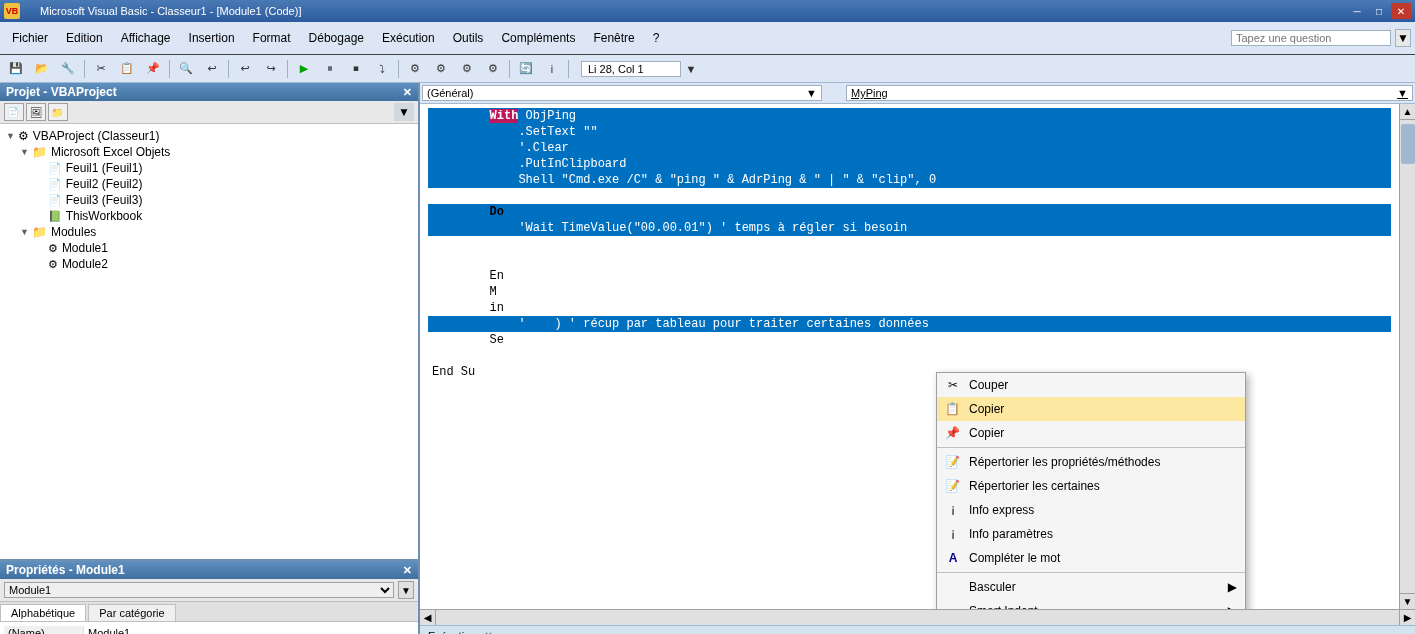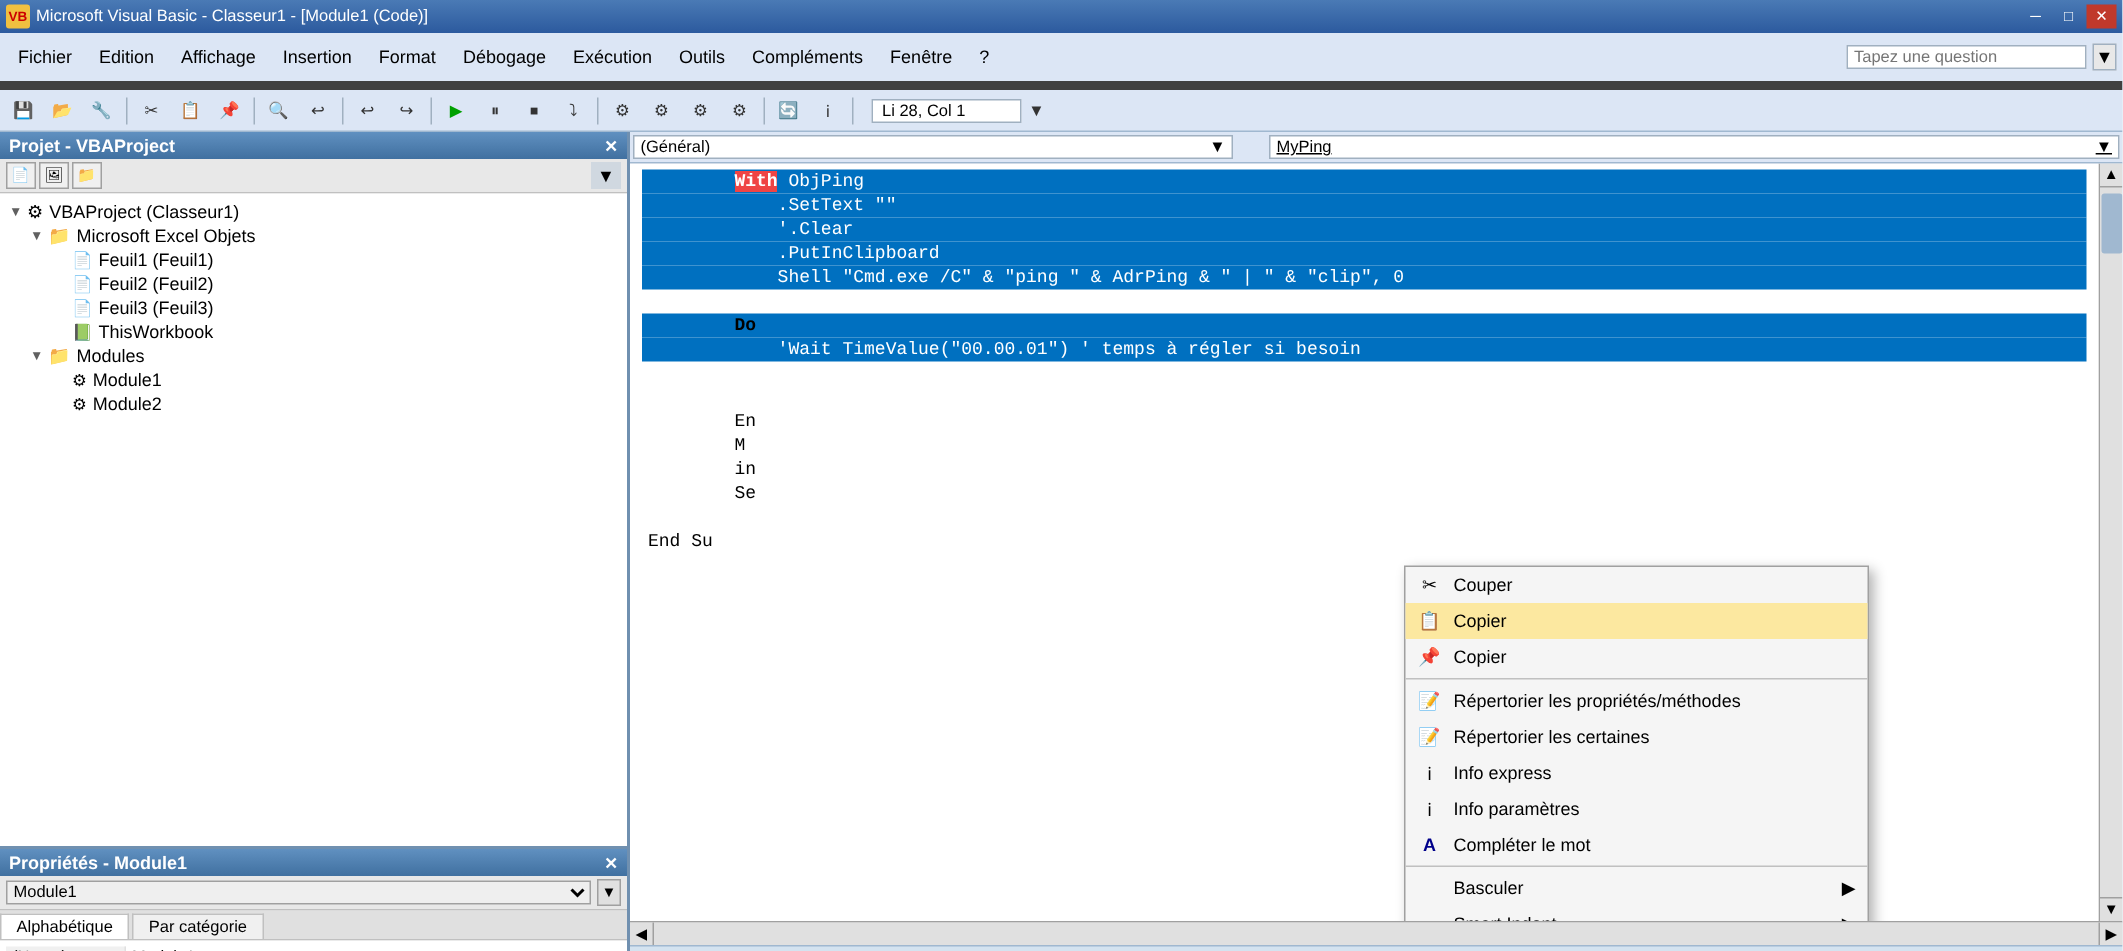--- a/index.html
+++ b/index.html
@@ -9,34 +9,34 @@
     .title-bar {
       background: linear-gradient(to bottom, #4a7ab5, #2c5a9e);
       color: white;
       height: 22px;
       display: flex;
       align-items: center;
       justify-content: space-between;
       padding: 0 4px;
       font-size: 11px;
     }
-    .title-bar-left { display: flex; align-items: center; gap: 4px; }
+    .title-bar-left { display: flex; align-items: center; gap: 20px; }
     .title-bar-icon { width: 16px; height: 16px; background: #f0c040; border-radius: 2px; font-size: 9px; display: flex; align-items: center; justify-content: center; color: #c00; font-weight: bold; }
     .title-bar-buttons { display: flex; gap: 2px; }
     .title-btn { width: 20px; height: 16px; display: flex; align-items: center; justify-content: center; font-size: 10px; cursor: pointer; color: white; }
     .title-btn.close { background: #c0392b; }
 
     
     .menu-bar {
       background: #dce6f5;
       height: 22px;
       display: flex;
       align-items: center;
       padding: 16px 4px;
-      border-bottom: 6px solid #404040;
+      border-bottom: 1px solid #404040;
       gap: 2px;
     }
     .menu-item {
       padding: 2px 8px;
       cursor: pointer;
       font-size: 12px;
       color: #000;
       border-radius: 2px;
     }
 
@@ -425,33 +425,34 @@
         <div class="code-dropdown" style="flex:1;">
           <span>MyPing</span>
           <span>▼</span>
         </div>
       </div>
     </div>
 
     <div style="display:flex;flex:1;overflow:hidden;position:relative;">
       <div class="code-area">
         <div class="code-content">
-          <span class="code-line code-selected">        <span style="color:#00008b;font-weight:bold;background:#ef4444;color:white;">With</span> ObjPing</span>
+          <span class="code-line code-selected">        <span style="color:#00008b;font-weight:bold;background:#be185d;color:white;">With</span> ObjPing</span>
           <span class="code-line code-selected">            .SetText ""</span>
           <span class="code-line code-selected">            '.Clear</span>
           <span class="code-line code-selected">            .PutInClipboard</span>
           <span class="code-line code-selected">            Shell "Cmd.exe /C" &amp; "ping " &amp; AdrPing &amp; " | " &amp; "clip", 0</span>
           <span class="code-line"> </span>
           <span class="code-line code-selected">        <span style="color:#000000;font-weight:bold;">Do</span></span>
           <span class="code-line code-selected">            'Wait TimeValue("00.00.01") ' temps à régler si besoin</span>
           <span class="code-line"> </span>
           <span class="code-line"> </span>
           <span class="code-line">        En</span>
           <span class="code-line">        M</span>
           <span class="code-line">        in</span>
+          <span class="code-line code-selected">            '    ) ' récup par tableau pour traiter certaines données</span>
           <span class="code-line">        Se</span>
           <span class="code-line"> </span>
           <span class="code-line">End Su</span>
         </div>
       </div>
 
       <div class="scrollbar-v">
         <div style="height:16px;background:#e0e0e0;display:flex;align-items:center;justify-content:center;cursor:pointer;font-size:10px;border-bottom:1px solid #a0a0a0;">▲</div>
         <div class="scrollbar-thumb" style="height:40px;margin-top:4px;"></div>
         <div style="flex:1;"></div>

